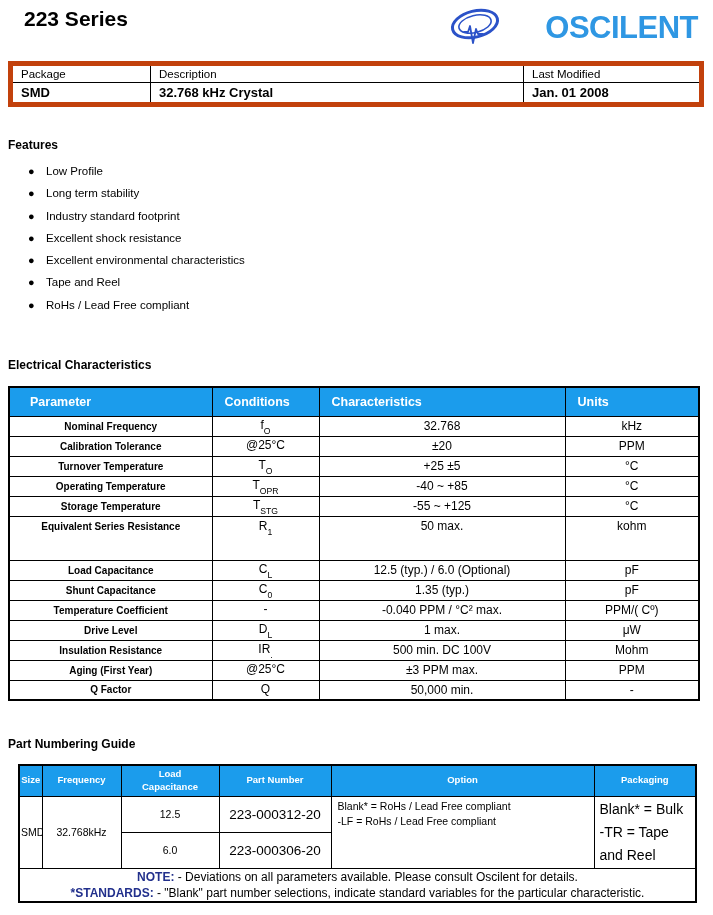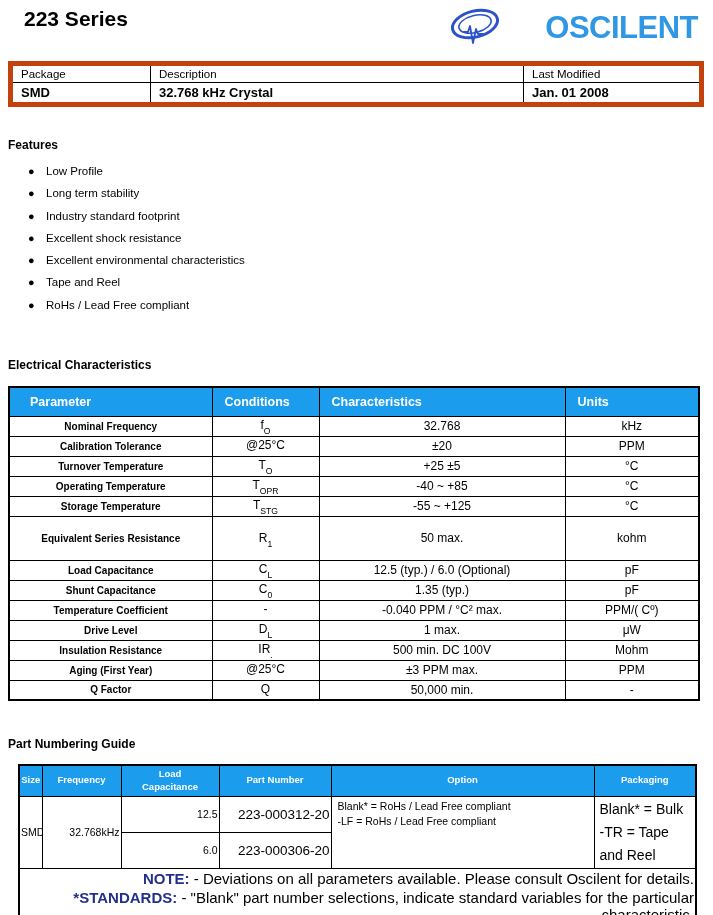--- a/index.html
+++ b/index.html
@@ -39,36 +39,36 @@
 
   
   .ec-table { width:690px; margin-top:14px; table-layout:fixed; border:2px solid #000; }
   .ec-table th {
     background:#1B9CEC; color:#fff; font-size:12.5px; font-weight:bold;
     text-align:left; height:29px; border:1px solid #000; padding:0 0 0 12px;
   }
   .ec-table th.first { padding-left:20px; }
   .ec-table td { border:1px solid #000; text-align:center; font-size:12px; height:20px; padding:0 2px; }
   .ec-table td.p { font-weight:bold; font-size:10px; }
-  .ec-table tr.tall td { height:44px; vertical-align:top; padding-top:14px; }
+  .ec-table tr.tall td { height:44px; vertical-align:top; padding-top:2px; }
   .ec-table tr.tall td.p .pw { display:inline-block; max-width:150px; line-height:1.6; }
   sub.cs { font-size:0.72em; position:relative; top:2px; }
 
   
   .png-table { margin:13px 0 0 10px; table-layout:fixed; border:2px solid #000; width:677px; }
   .png-table th {
     background:#1B9CEC; color:#fff; font-size:9.5px; font-weight:bold;
     border:1px solid #000; height:31px; padding:0 1px; line-height:1.35;
     white-space:pre-line; text-align:center; vertical-align:middle;
   }
-  .png-table td { border:1px solid #000; font-size:10.5px; text-align:right; height:26px; }
+  .png-table td { border:1px solid #000; font-size:10.5px; text-align:center; height:26px; }
   .png-table td.pn { font-size:13.5px; }
   .png-table td.opt { text-align:left; vertical-align:top; padding:2px 0 0 6px; line-height:1.5; }
   .png-table td.pack { text-align:left; padding-left:5px; font-size:14px; line-height:1.65; }
-  .png-table td.note-cell { height:15px; font-size:15px;margin-top:32px; }
+  .png-table td.note-cell { height:15px; font-size:12px;margin-top:32px; }
   .png-table tr.note td { border-bottom:none; }
   .png-table tr.std td { border-top:none; height:16px; }
   .navy { color:#22308C; font-weight:bold; }
 </style>
 </head>
 <body>
 
 <div class="page">
 
   <div class="top">

